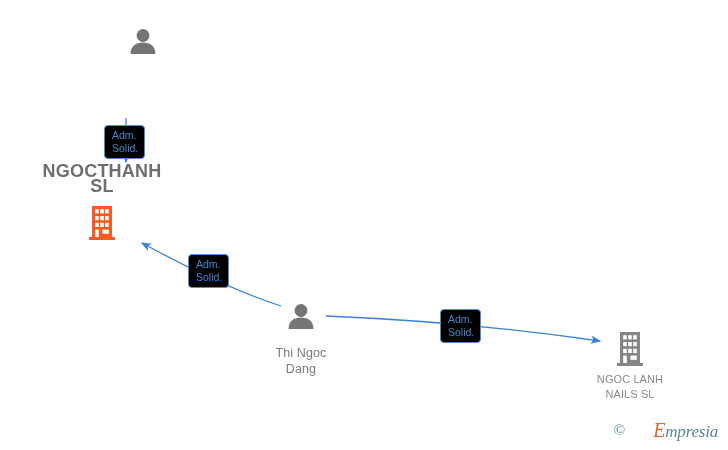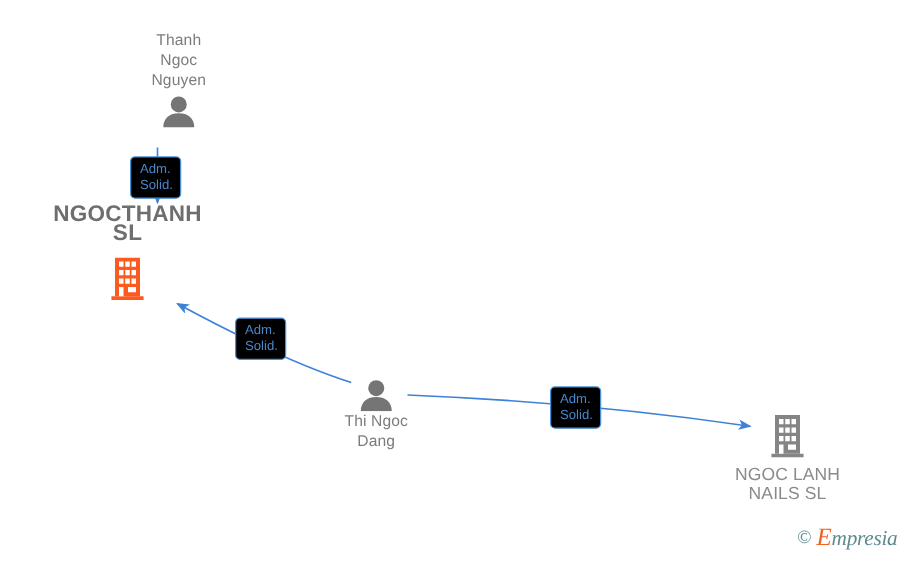--- a/index.html
+++ b/index.html
@@ -47,21 +47,21 @@
     color: #6e6e6e;
     font-weight: bold;
     font-size: 18px;
     line-height: 15px;
     letter-spacing: 0.2px;
   }
 
   .node-label.company-gray {
     color: #8a8a8a;
     font-weight: normal;
-    font-size: 14px;
+    font-size: 11px;
     line-height: 15px;
   }
 
   .icon-wrap {
     display: flex;
     justify-content: center;
     align-items: center;
   }
 
   .badge {
@@ -92,20 +92,21 @@
     color: #5c8a8f;
     font-size: 15px;
     font-family: "Liberation Serif", serif;
   }
   .wm-text {
     font-family: "Liberation Serif", serif;
     font-style: italic;
     font-size: 17px;
     color: #5c8a8f;
     letter-spacing: -0.2px;
+    margin-left: 24px;
   }
   .wm-text .cap {
     color: #f26322;
     font-size: 20px;
   }
 </style>
 </head>
 <body>
 
 <div id="canvas">
@@ -124,23 +125,20 @@
     <g>
       <path d="M281,306 Q225,288 142,243" stroke="#3d82d6" stroke-width="1.3" fill="none" marker-end="url(#arrowblue)"></path>
     </g>
 
     <g>
       <path d="M326,316 Q470,322 600,341" stroke="#3d82d6" stroke-width="1.3" fill="none" marker-end="url(#arrowblue)"></path>
     </g>
   </svg>
 
   <div class="node" style="left:93px; top:24px; width:100px;">
-    <div class="node-label">Thanh
-Ngoc
-Nguyen</div>
     <div class="icon-wrap" style="margin-top:4px;">
       <svg width="30" height="26" viewBox="0 0 30 26">
         <circle cx="15" cy="7.5" r="6.4" fill="#757575"></circle>
         <path d="M2.6,26 C2.6,18.2 7.9,14.6 15,14.6 C22.1,14.6 27.4,18.2 27.4,26 Z" fill="#757575"></path>
       </svg>
     </div>
   </div>
 
   <div class="badge" style="left:104px; top:125px;">Adm.
 Solid.</div>
@@ -169,21 +167,21 @@
   <div class="badge" style="left:188px; top:254px;">Adm.
 Solid.</div>
 
   <div class="node" style="left:251px; top:303px; width:100px;">
     <div class="icon-wrap">
       <svg width="30" height="26" viewBox="0 0 30 26">
         <circle cx="15" cy="7.5" r="6.4" fill="#757575"></circle>
         <path d="M2.6,26 C2.6,18.2 7.9,14.6 15,14.6 C22.1,14.6 27.4,18.2 27.4,26 Z" fill="#757575"></path>
       </svg>
     </div>
-    <div class="node-label" style="margin-top:0;">Thi Ngoc
+    <div class="node-label" style="margin-top:16px;">Thi Ngoc
 Dang</div>
   </div>
 
   <div class="badge" style="left:440px; top:309px;">Adm.
 Solid.</div>
 
   <div class="node" style="left:570px; top:332px; width:120px;">
     <div class="icon-wrap">
       <svg width="26" height="34" viewBox="0 0 26 34">
         <rect x="3" y="0" width="20" height="31" fill="#858585"></rect>

